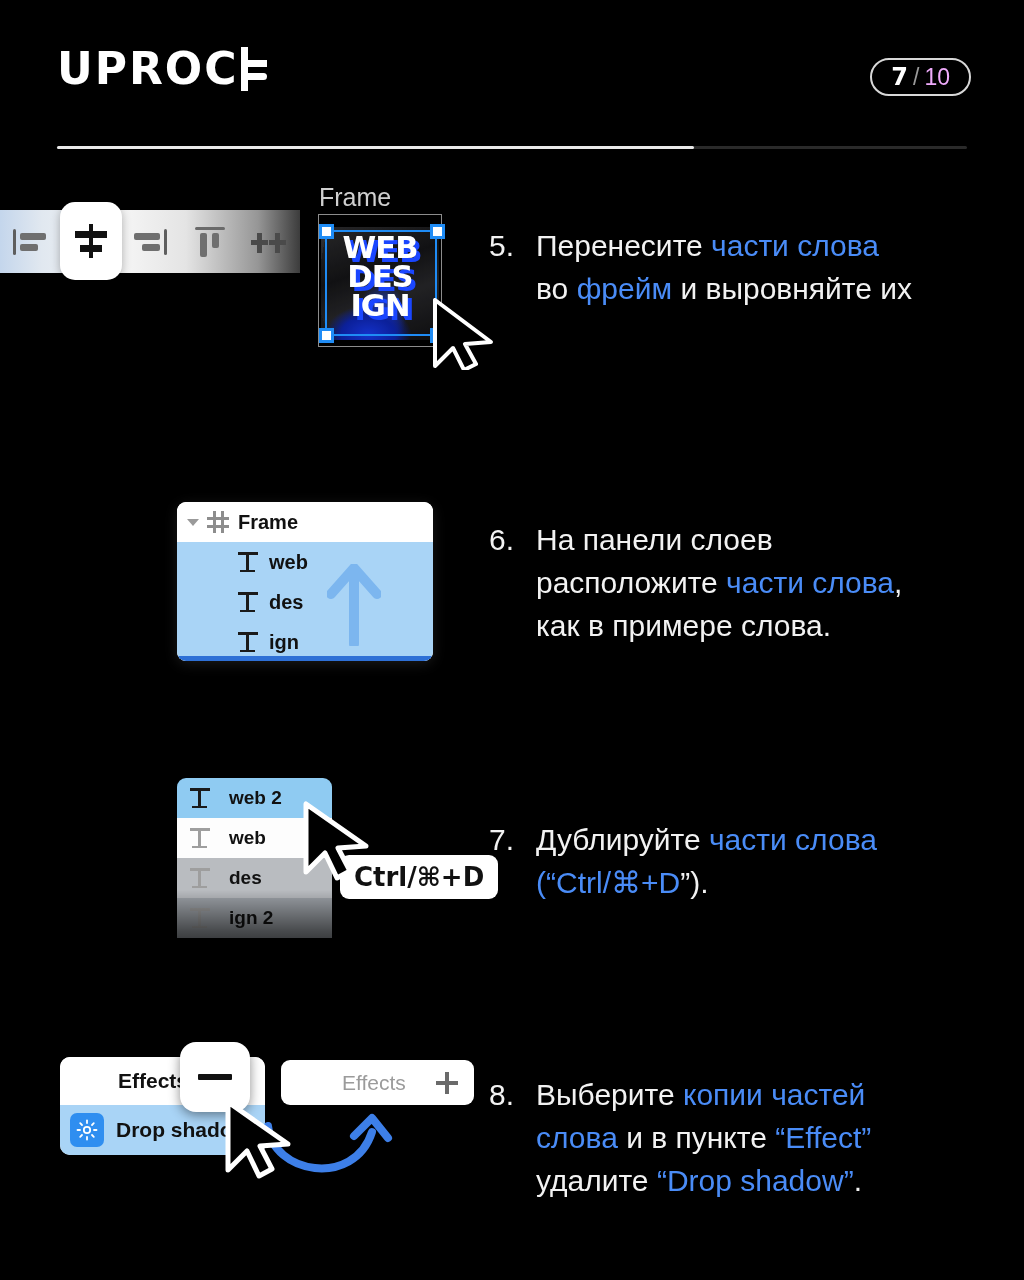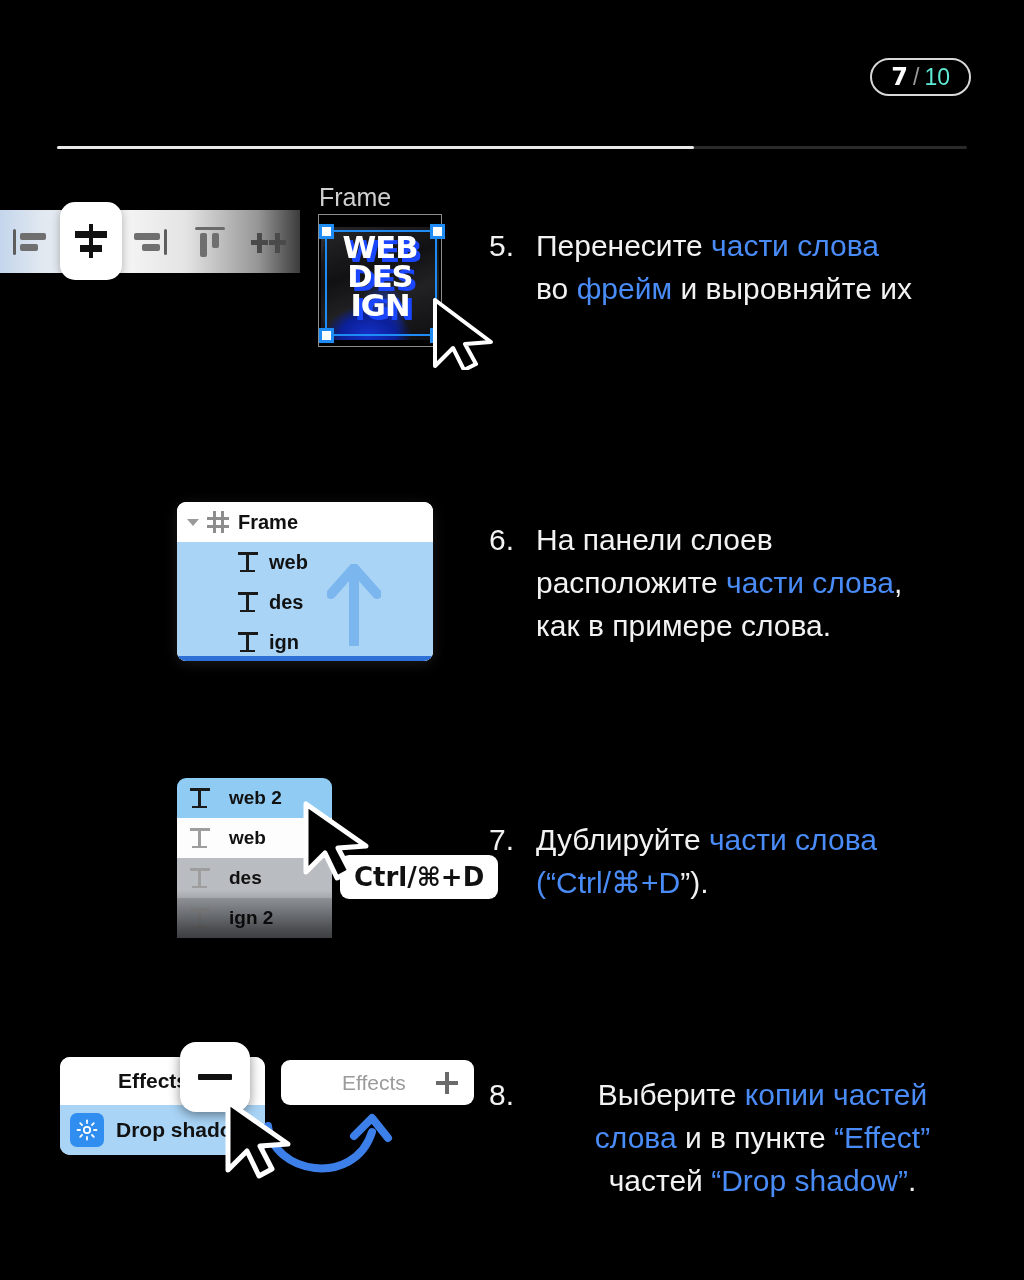--- a/index.html
+++ b/index.html
@@ -28,21 +28,21 @@
                    border-radius:0 4px 4px 0; }
 
   .counter {
     position:absolute; right:53px; top:58px;
     border:2px solid #d8d8d8; border-radius:22px;
     height:38px; padding:0 19px;
     display:flex; align-items:center; gap:3px;
   }
   .counter .cur { font-size:24px; font-weight:bold; color:#fff; font-family:"DejaVu Sans",sans-serif;}
   .counter .sep { font-size:23px; color:#9a9a9a; font-weight:400; margin:0 2px; }
-  .counter .tot { font-size:23px; color:#5eead4; font-weight:400; }
+  .counter .tot { font-size:23px; color:#f0abfc; font-weight:400; }
 
   
   .progress-track {
     position:absolute; left:57px; top:146px; width:910px; height:3px;
     background:#2a2a2a; border-radius:2px;
   }
   .progress-fill { height:100%; background:#e9e9e9; border-radius:2px; }
 
   
   .step-text {
@@ -252,20 +252,28 @@
   }
   .plus { position:relative; width:22px; height:22px; }
   .plus i { position:absolute; background:#6a6a6a; }
   .plus .ph { left:0; top:9px; width:22px; height:4px; }
   .plus .pv { left:9px; top:0; width:4px; height:22px; }
 </style>
 </head>
 <body>
 
 <div class="header">
+  <div class="logo">
+    <span>UPROC</span>
+    <span class="logo-k">
+      <span class="kstem"></span>
+        <span class="karm1"></span>
+        <span class="karm2"></span>
+    </span>
+  </div>
 
   <div class="counter">
     <span class="cur">7</span>
     <span class="sep">/</span>
     <span class="tot">10</span>
   </div>
 </div>
 
 <div class="progress-track">
   <div class="progress-fill" id="progressFill" style="width: 70%;"></div>
@@ -492,18 +500,18 @@
 <div class="fx-right">
   <span class="fx-title muted">Effects</span>
   <span class="plus">
     <i class="ph"></i>
       <i class="pv"></i>
   </span>
 </div>
 
 <div class="step-text" style="left:489px; top:1073px; width:500px;">
   <span class="num">8.</span>
-  <span class="step-body" style="padding-left:47px; margin-top:-43px;text-align:center;">
+  <span class="step-body" style="padding-left:47px; margin-top:-43px;">
     <span>Выберите </span><span class="hl">копии частей</span><br>
     <span class="hl">слова</span><span> и в пункте </span><span class="hl">“Effect”</span><br>
-    <span>частей </span><span class="hl">“Drop shadow”</span><span>.</span>
+    <span>удалите </span><span class="hl">“Drop shadow”</span><span>.</span>
   </span>
 </div>
 
 </body></html>

